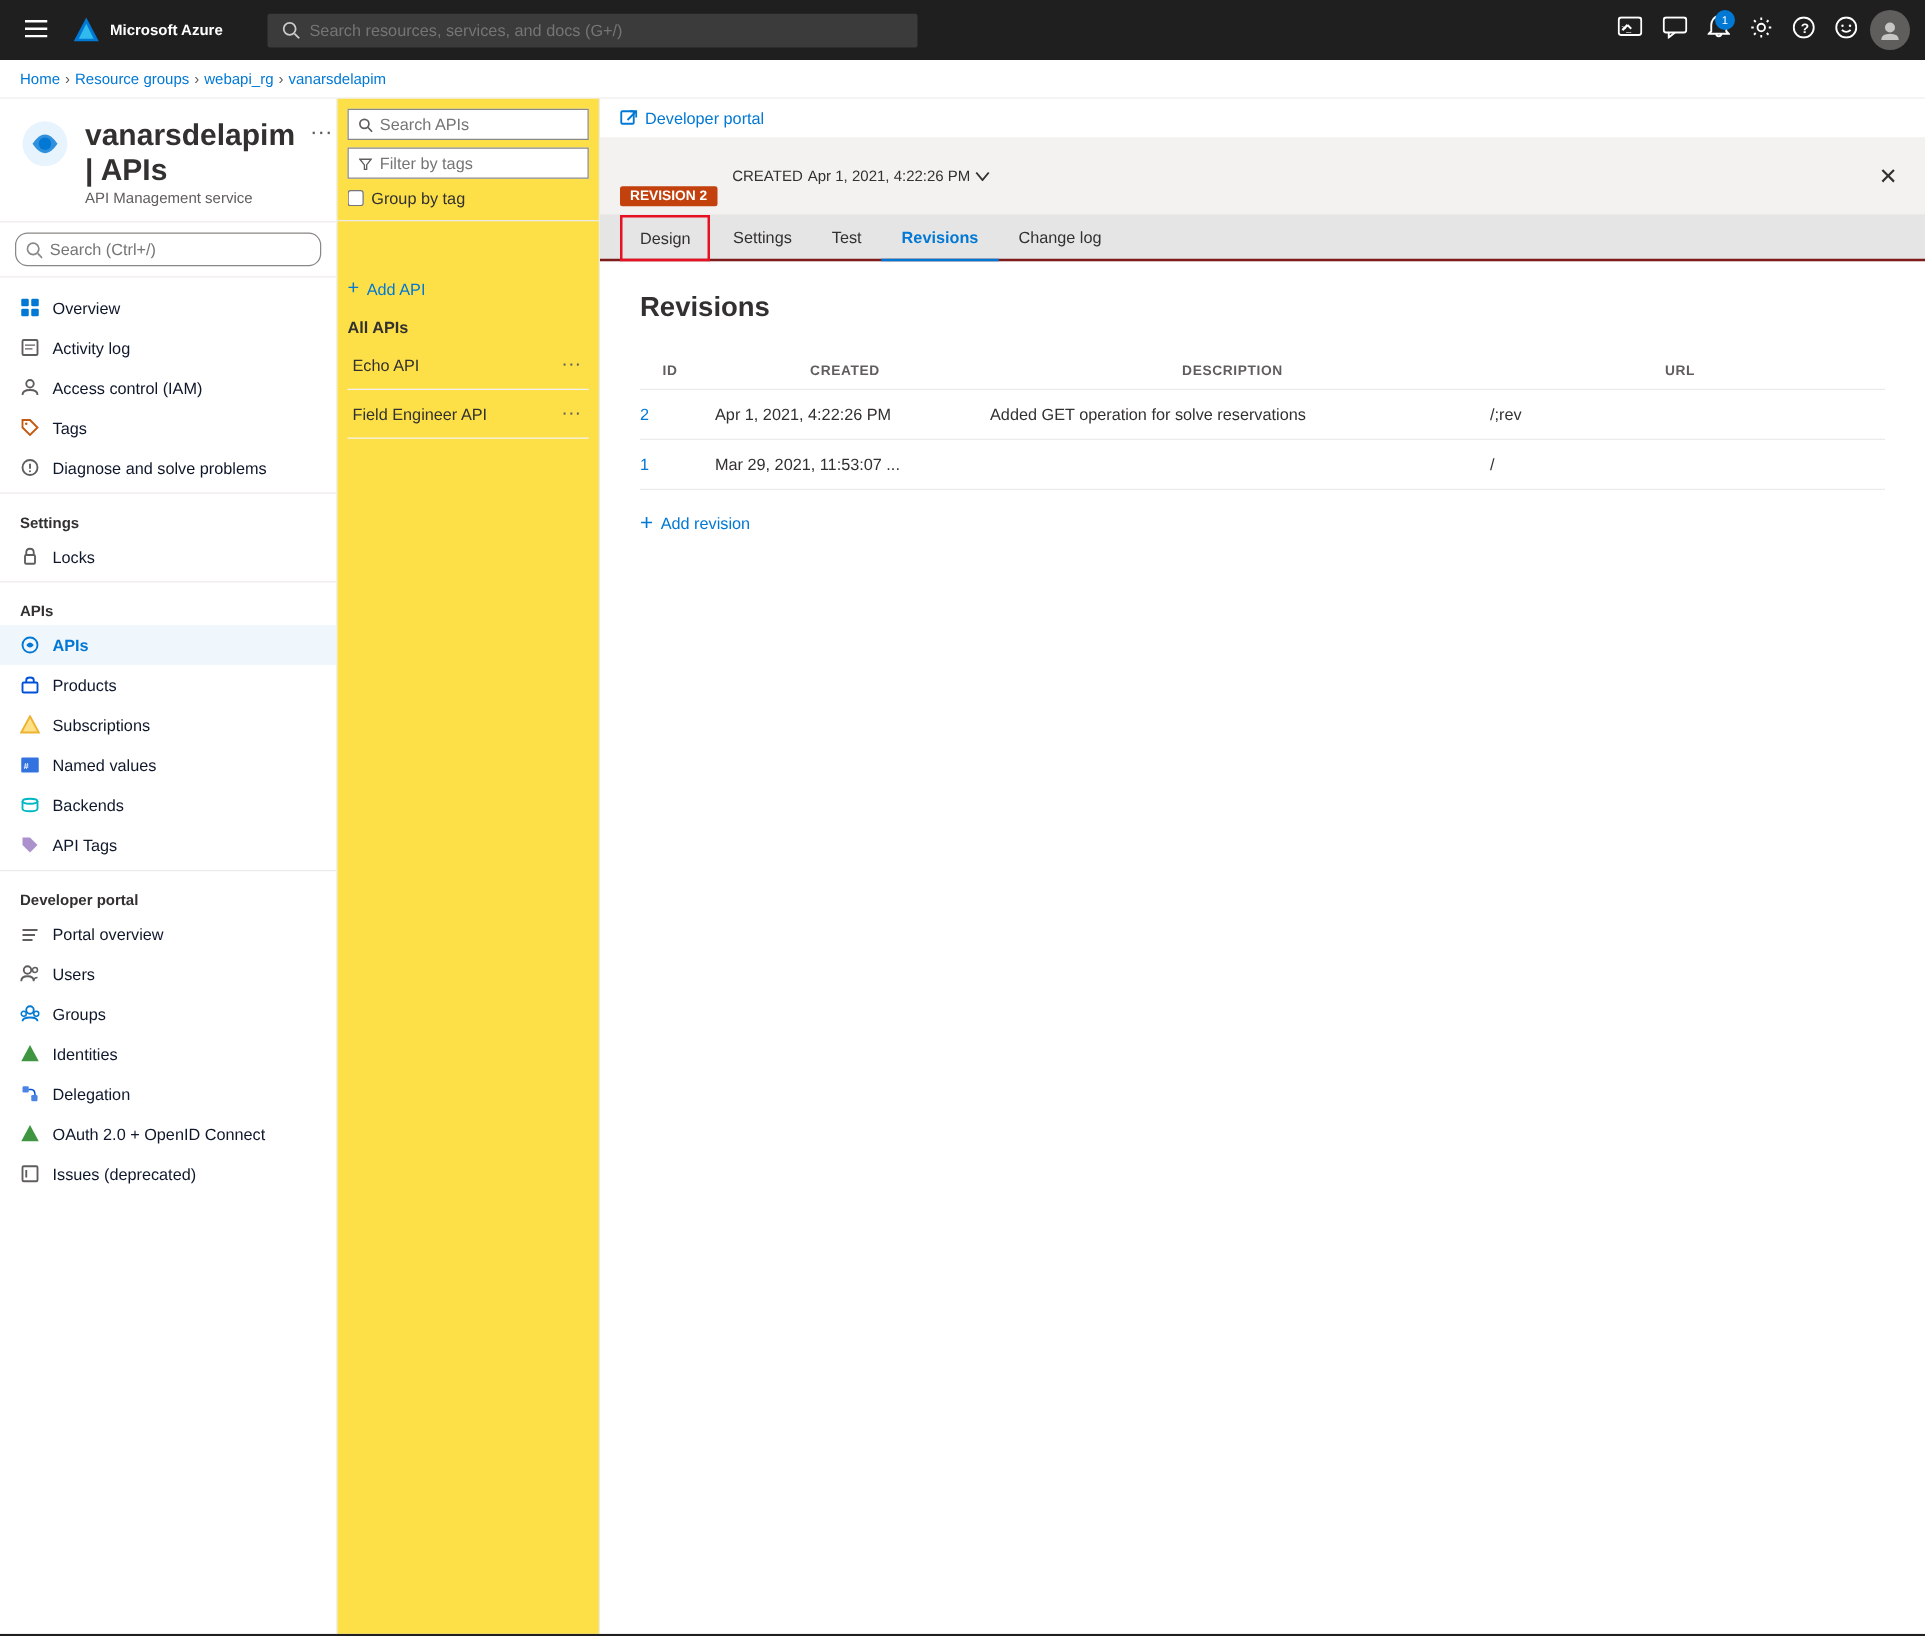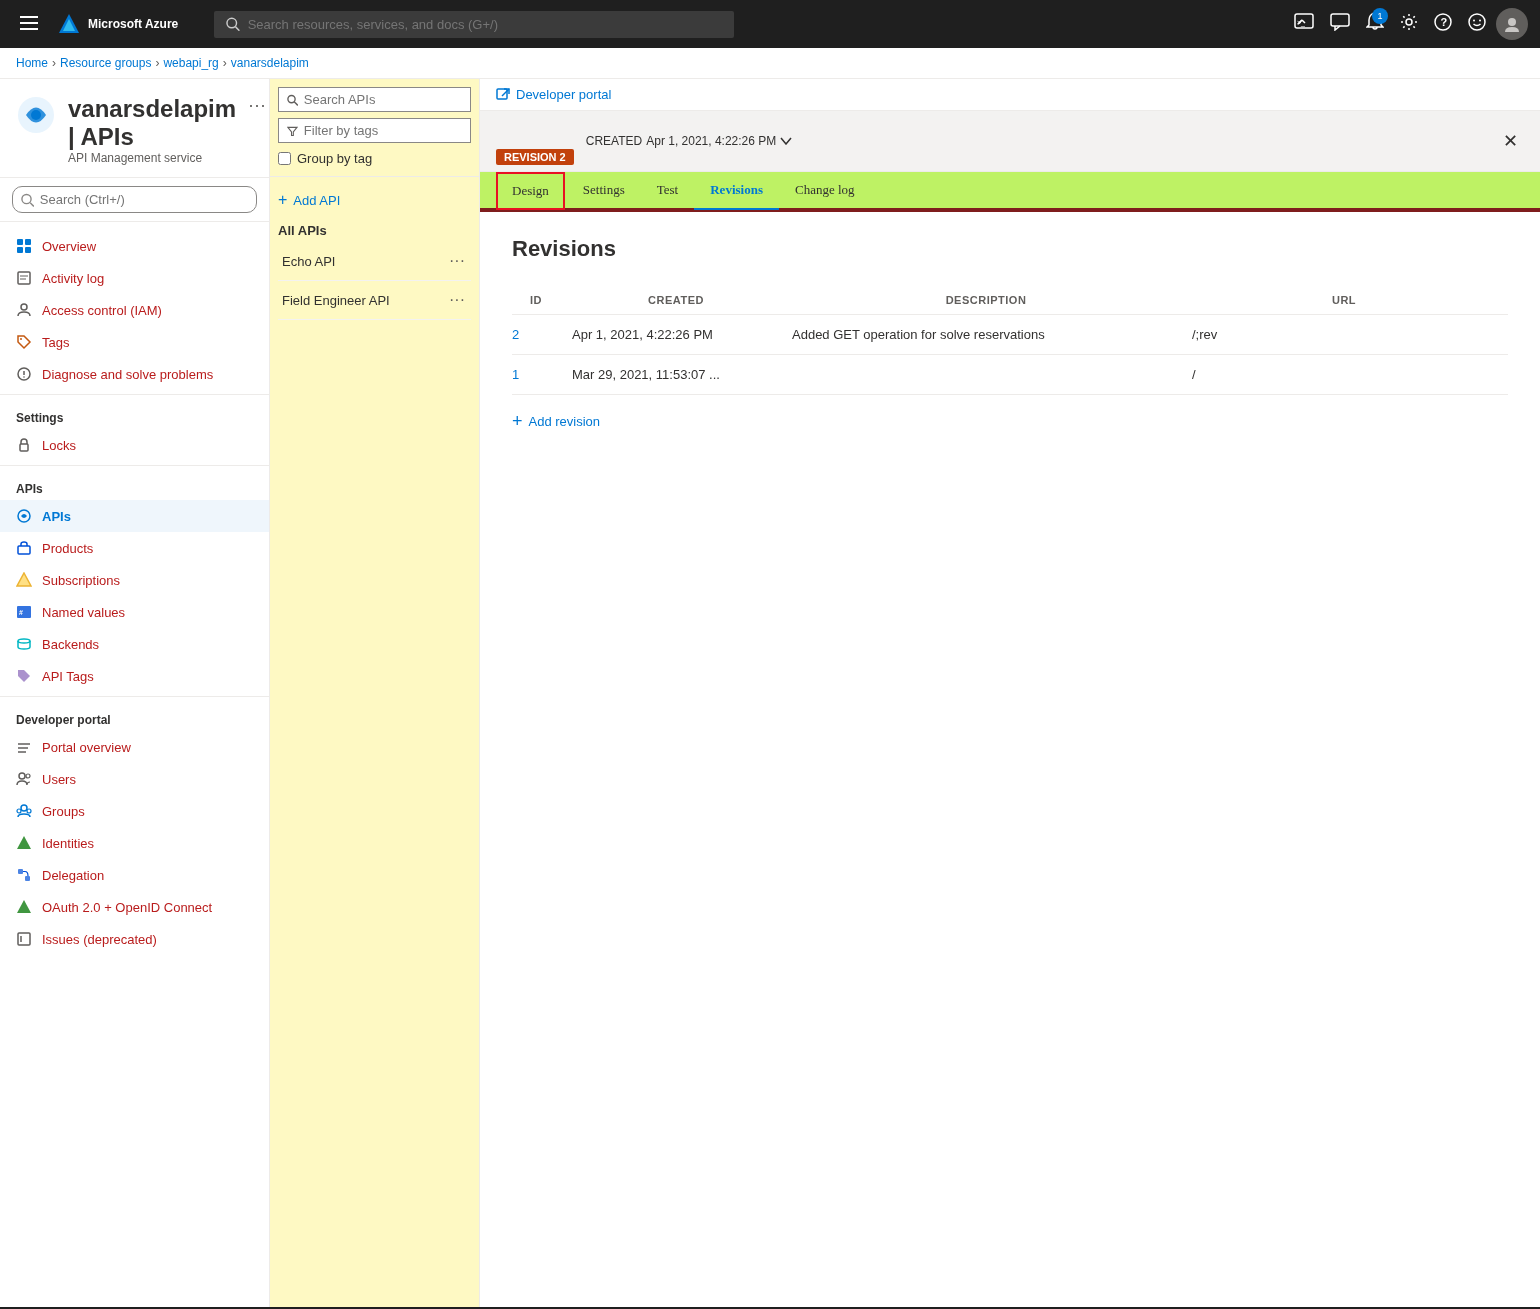--- a/index.html
+++ b/index.html
@@ -113,42 +113,43 @@
       border: none; outline: none; background: transparent; font-size: 13px; width: 100%;
     }
 
     
     .sidebar-nav { padding: 8px 0; }
     .nav-item {
       display: flex; align-items: center;
       padding: 8px 16px;
       cursor: pointer;
       gap: 10px;
-      color: #b91c1c;
+      color: #0f172a;
       font-size: 13px;
     }
     .nav-item.active { background: #eff6fc; color: #0078d4; font-weight: 600; }
     .nav-icon { width: 16px; height: 16px; flex-shrink: 0; }
     .nav-section-title {
       padding: 12px 16px 4px;
       font-size: 12px;
       font-weight: 600;
       color: #323130;
       text-transform: none;
     }
     .nav-divider { border: none; border-top: 1px solid #edebe9; margin: 4px 0; }
 
     
     .api-panel {
       width: 210px;
-      background: #fef9c3;
+      background: #fde047;
       border-right: 1px solid #edebe9;
       display: flex;
       flex-direction: column;
       flex-shrink: 0;
+      gap: 31px;
     }
     .api-panel-header {
       padding: 8px;
       border-bottom: 1px solid #edebe9;
       display: flex;
       flex-direction: column;
       gap: 6px;
     }
     .api-search-box {
       display: flex; align-items: center;
@@ -219,24 +220,23 @@
       border-radius: 2px;
       margin-top: 32px;
     }
     .revision-created { font-size: 12px; color: #323130; display: flex; align-items: center; gap: 4px; }
     .revision-dropdown { cursor: pointer; color: #323130; }
     .close-btn { margin-left: auto; cursor: pointer; color: #323130; font-size: 18px; padding: 2px 6px; }
 
     
     .tabs {
       display: flex;
-      border-bottom: 4px solid #7f1d1d;
+      border-bottom: 2px solid #7f1d1d;
       padding: 0 16px;
-      background: #bef264;
-      font-family: Liberation Serif, serif;
+      background: #e5e5e5;
     }
     .tab {
       padding: 10px 16px;
       cursor: pointer;
       font-size: 13px;
       color: #323130;
       border-bottom: 2px solid transparent;
       margin-bottom: -2px;
     }
     .tab.active {

